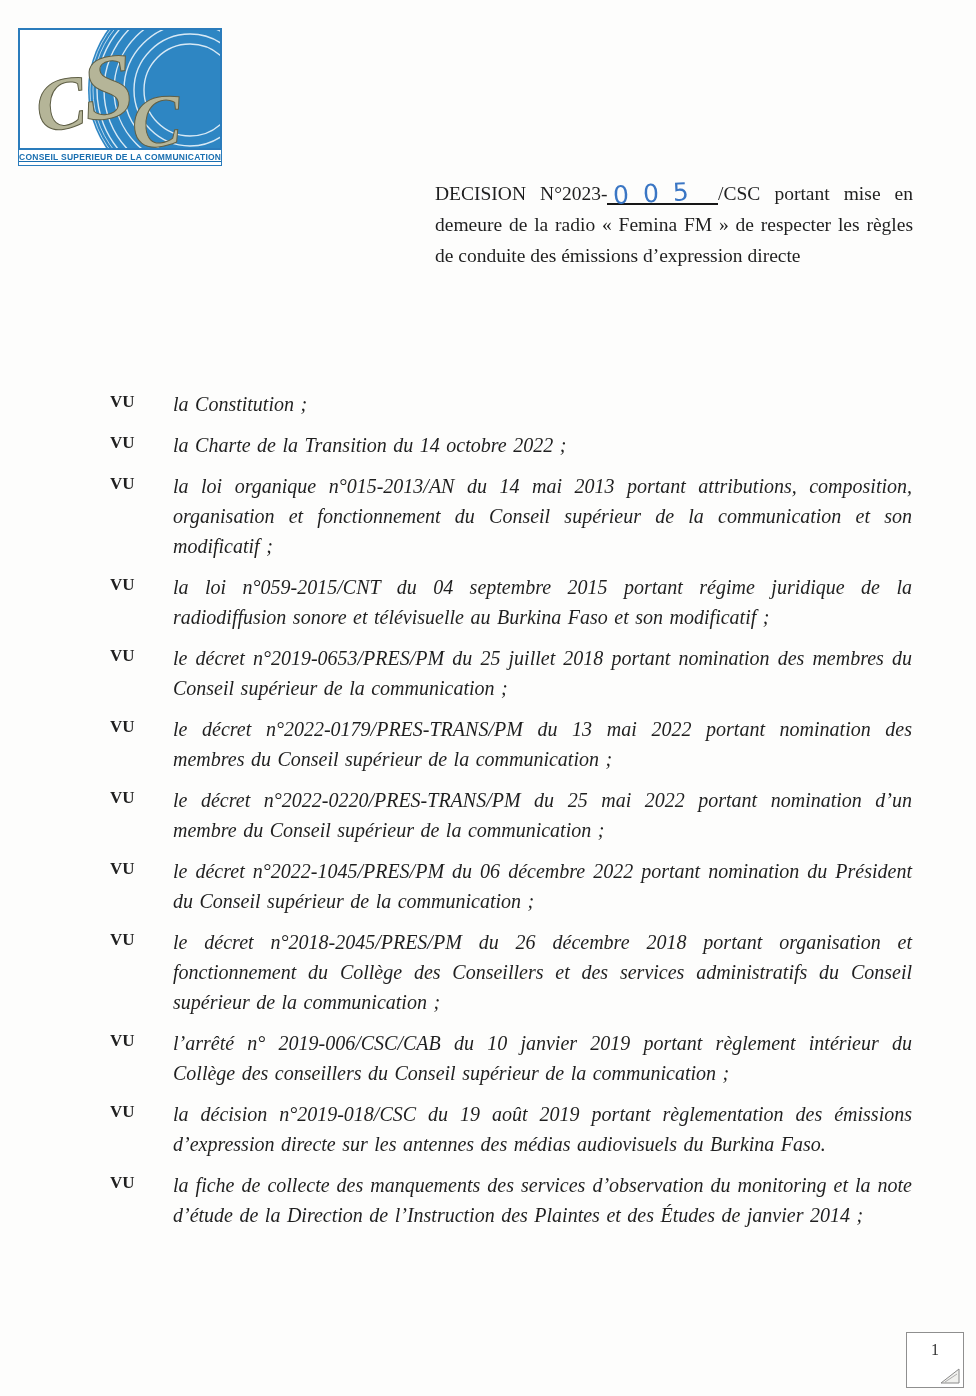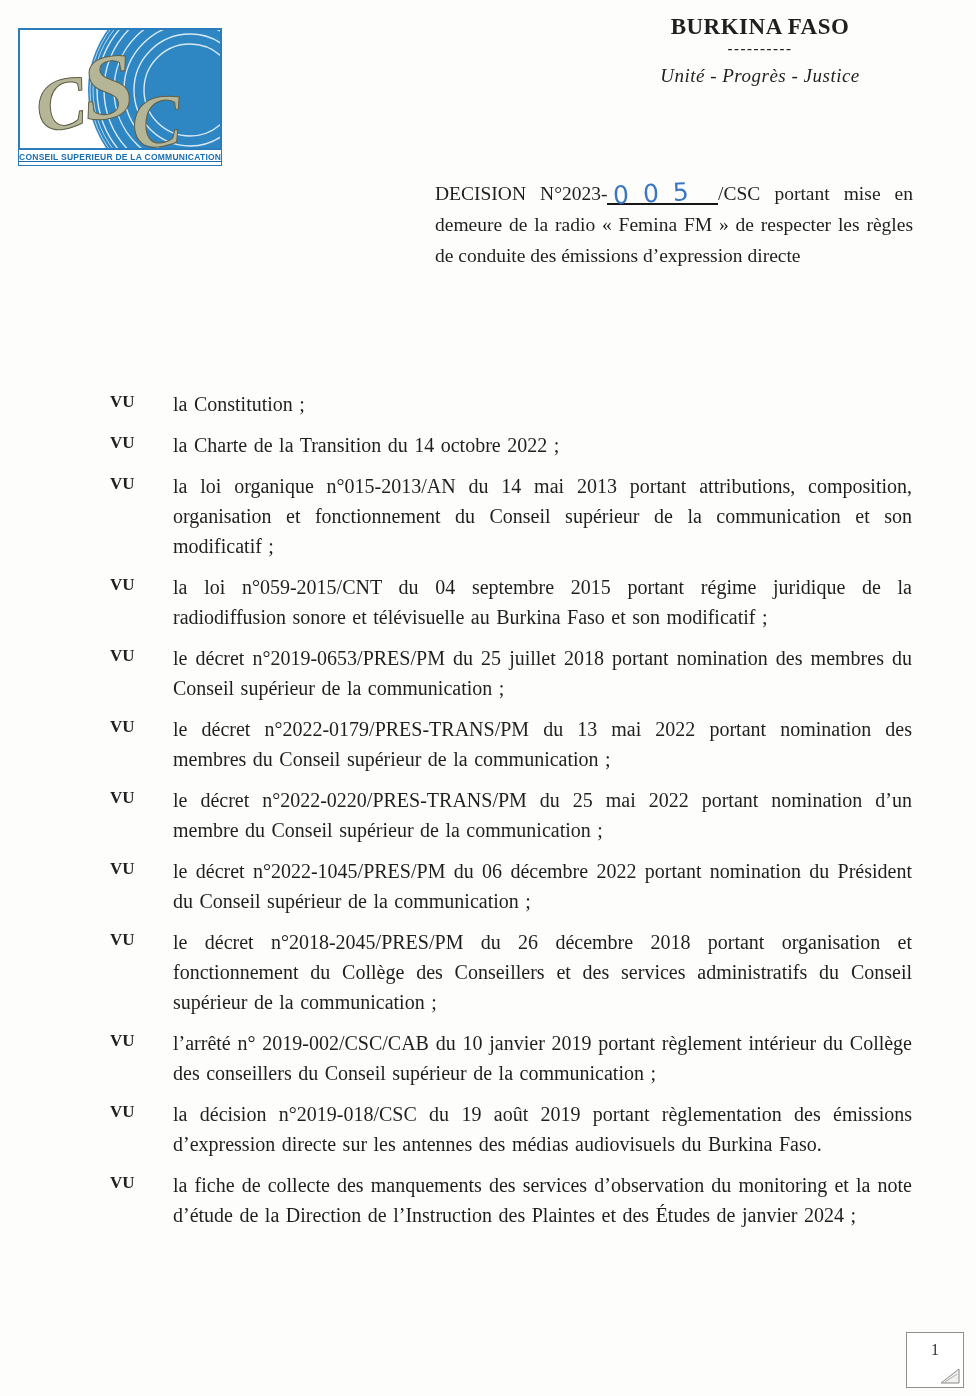--- a/index.html
+++ b/index.html
@@ -73,21 +73,21 @@
   
   .main-title {
     position: absolute; left: 110px; top: 337px; width: 802px;
     text-align: center; font-weight: bold; font-size: 21.5px; letter-spacing: 0.2px;
   }
 
   
   .vu-list { position: absolute; left: 110px; top: 389px; width: 802px; }
   .vu-row { display: flex; margin-bottom: 11px; }
   .vu-label { flex: none; width: 63px; font-weight: bold; font-size: 17px; line-height: 1.5; }
-  .vu-text { flex: 1; text-align: justify; font-size: 20px; line-height: 1.5; word-spacing: 1.5px; }
+  .vu-text { flex: 1; text-align: justify; font-size: 20px; line-height: 1.5; word-spacing: 1.5px; font-style: italic; }
 
   
   .page-badge {
     position: absolute; left: 906px; top: 1332px;
     width: 58px; height: 56px;
     border: 1px solid #8f8f8f;
     background: #fff;
   }
   .page-num {
     text-align: center; font-size: 16px; color: #333; margin-top: 8px;
@@ -125,25 +125,20 @@
         <g font-family="Liberation Serif, serif" font-style="italic" font-weight="bold" fill="#b5b598" stroke="#5f5f46" stroke-width="1">
           <text x="16" y="98" font-size="74" transform="rotate(-10 45 75)">C</text>
           <text x="62" y="86" font-size="92" transform="rotate(-8 100 55)">S</text>
           <text x="112" y="116" font-size="74" transform="rotate(-6 140 95)">C</text>
         </g>
       </svg>
     </div>
     <div class="logo-caption">CONSEIL SUPERIEUR DE LA COMMUNICATION</div>
   </div>
 
-  <div class="header-right">
-    <div class="country">BURKINA FASO</div>
-    <div class="dashes">----------</div>
-    <div class="motto">Unité - Progrès - Justice</div>
-  </div>
 
   <p class="decision"><b>DECISION N°2023-</b><span class="fill-line"><span class="hand">0 0 5</span></span><b>/CSC</b><span> portant mise en demeure de la radio « Femina FM » de respecter les règles de conduite des émissions d’expression directe</span></p>
 
 
   <div class="vu-list">
     <div class="vu-row">
       <div class="vu-label">VU</div>
       <div class="vu-text">la Constitution ;</div>
     </div>
 
@@ -182,31 +177,31 @@
       <div class="vu-text">le décret n°2022-1045/PRES/PM du 06 décembre 2022 portant nomination du Président du Conseil supérieur de la communication ;</div>
     </div>
 
     <div class="vu-row">
       <div class="vu-label">VU</div>
       <div class="vu-text">le décret n°2018-2045/PRES/PM du 26 décembre 2018 portant organisation et fonctionnement du Collège des Conseillers et des services administratifs du Conseil supérieur de la communication ;</div>
     </div>
 
     <div class="vu-row">
       <div class="vu-label">VU</div>
-      <div class="vu-text">l’arrêté n° 2019-002/CSC/CAB du 10 janvier 2019 portant règlement intérieur du Collège des conseillers du Conseil supérieur de la communication ;</div>
+      <div class="vu-text">l’arrêté n° 2019-006/CSC/CAB du 10 janvier 2019 portant règlement intérieur du Collège des conseillers du Conseil supérieur de la communication ;</div>
     </div>
 
     <div class="vu-row">
       <div class="vu-label">VU</div>
       <div class="vu-text">la décision n°2019-018/CSC du 19 août 2019 portant règlementation des émissions d’expression directe sur les antennes des médias audiovisuels du Burkina Faso.</div>
     </div>
 
     <div class="vu-row">
       <div class="vu-label">VU</div>
-      <div class="vu-text">la fiche de collecte des manquements des services d’observation du monitoring et la note d’étude de la Direction de l’Instruction des Plaintes et des Études de janvier 2024 ;</div>
+      <div class="vu-text">la fiche de collecte des manquements des services d’observation du monitoring et la note d’étude de la Direction de l’Instruction des Plaintes et des Études de janvier 2014 ;</div>
     </div>
   </div>
 
   <div class="page-badge">
     <div class="page-num">1</div>
     <svg class="fold-icon" width="20" height="16" viewBox="0 0 20 16">
       <polygon points="1,15 19,15 19,1" fill="#f1f1ee" stroke="#8a8a8a" stroke-width="1"></polygon>
       <path d="M 5,14 L 17,6" stroke="#9a9a9a" stroke-width="0.8" fill="none"></path>
     </svg>
   </div>

